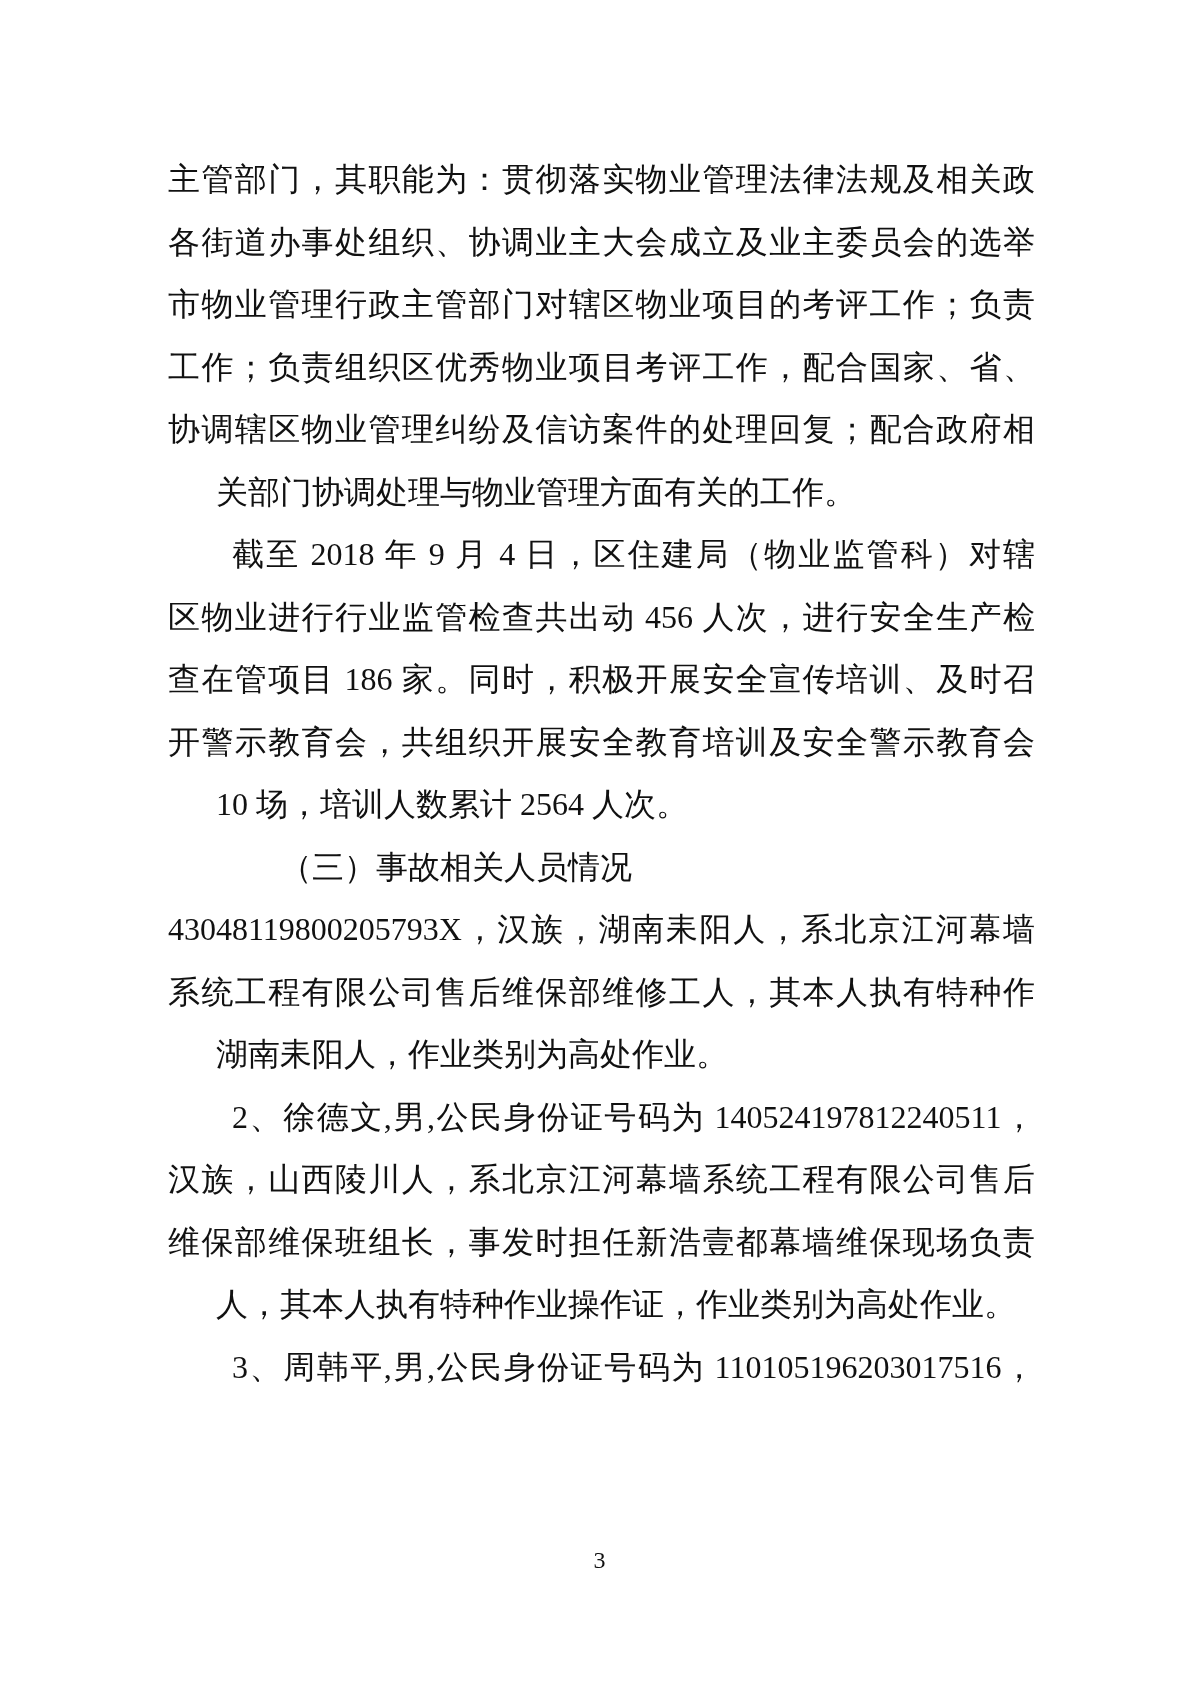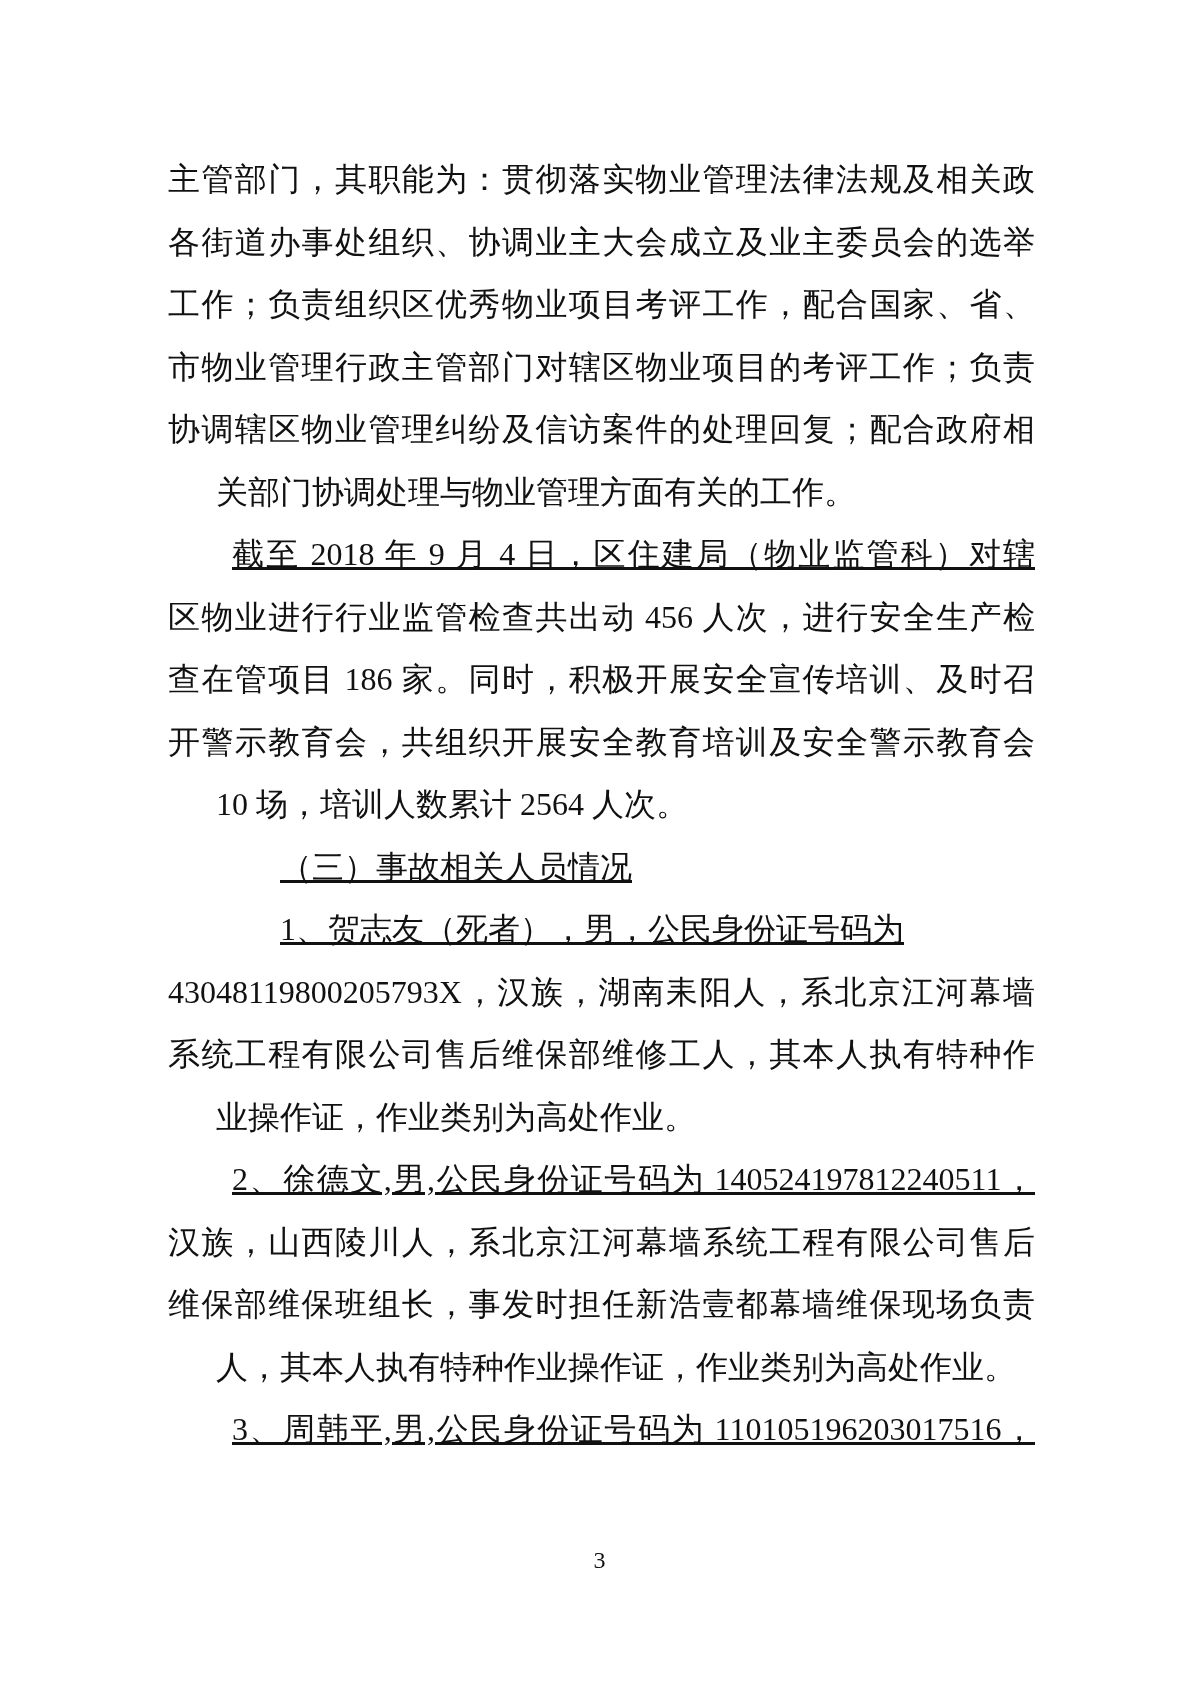--- a/index.html
+++ b/index.html
@@ -31,54 +31,52 @@
     text-align-last: justify;
     white-space: pre-wrap;
   }
   .line.end {
     text-align: left;
     text-align-last: left;
     margin-left: 48px;
   }
   .line.ind {
     text-indent: 64px;
-    text-decoration: underline;
   }
   .pageno {
     position: absolute;
     top: 1544px;
     left: 0;
     width: 100%;
     text-align: center;
     font-size: 24px;
     line-height: 32px;
     color: #111111;
   }
 </style>
 </head>
 <body>
 
 <div class="page">
   <div class="content">
     <div class="line">主管部门，其职能为：贯彻落实物业管理法律法规及相关政</div>
     <div class="line">各街道办事处组织、协调业主大会成立及业主委员会的选举</div>
+    <div class="line">市物业管理行政主管部门对辖区物业项目的考评工作；负责</div>
     <div class="line">工作；负责组织区优秀物业项目考评工作，配合国家、省、</div>
-    <div class="line">市物业管理行政主管部门对辖区物业项目的考评工作；负责</div>
     <div class="line">协调辖区物业管理纠纷及信访案件的处理回复；配合政府相</div>
     <div class="line end">关部门协调处理与物业管理方面有关的工作。</div>
     <div class="line ind">截至 2018 年 9 月 4 日，区住建局（物业监管科）对辖</div>
     <div class="line">区物业进行行业监管检查共出动 456 人次，进行安全生产检</div>
     <div class="line">查在管项目 186 家。同时，积极开展安全宣传培训、及时召</div>
     <div class="line">开警示教育会，共组织开展安全教育培训及安全警示教育会</div>
     <div class="line end">10 场，培训人数累计 2564 人次。</div>
     <div class="line end ind">（三）事故相关人员情况</div>
-    <div class="line end ind">1、贺志友（死者），男，公民身份证号码为</div>
     <div class="line">43048119800205793X，汉族，湖南耒阳人，系北京江河幕墙</div>
     <div class="line">系统工程有限公司售后维保部维修工人，其本人执有特种作</div>
-    <div class="line end">业操作证，作业类别为高处作业。</div>
+    <div class="line end">湖南耒阳人，作业类别为高处作业。</div>
     <div class="line ind">2、徐德文,男,公民身份证号码为 140524197812240511，</div>
     <div class="line">汉族，山西陵川人，系北京江河幕墙系统工程有限公司售后</div>
     <div class="line">维保部维保班组长，事发时担任新浩壹都幕墙维保现场负责</div>
     <div class="line end">人，其本人执有特种作业操作证，作业类别为高处作业。</div>
     <div class="line ind">3、周韩平,男,公民身份证号码为 110105196203017516，</div>
   </div>
   <div class="pageno">3</div>
 </div>
 
 </body></html>

